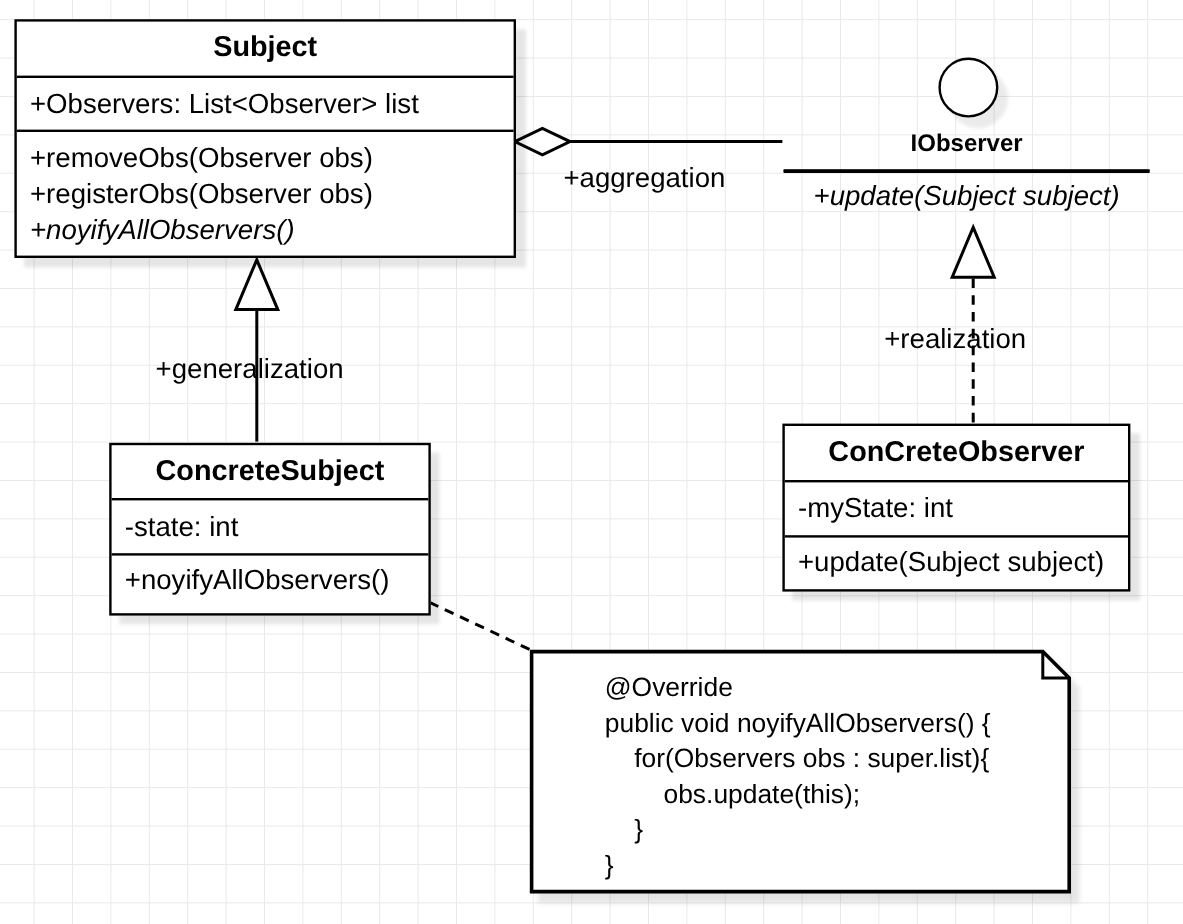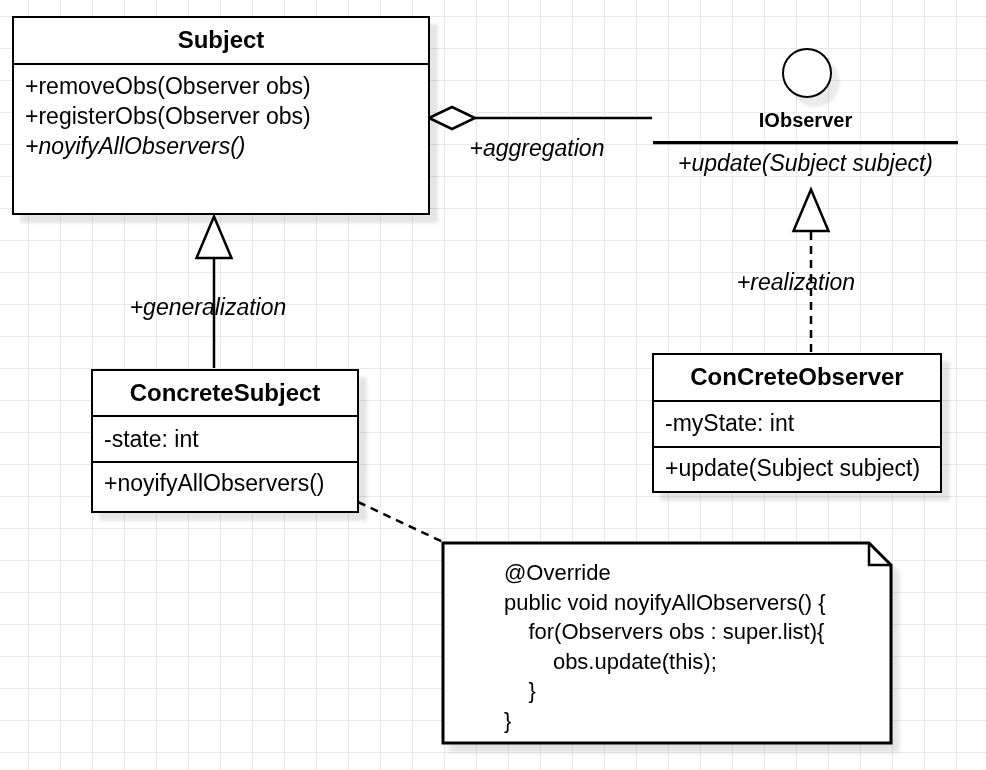--- a/index.html
+++ b/index.html
@@ -56,21 +56,21 @@
     display: flex; align-items: center; justify-content: center;
   }
   .lollipop-circle {
     position: absolute; left: 782px; top: 48px; width: 50px; height: 50px;
     border: 2.5px solid #000; border-radius: 50%; background: #fff;
     box-shadow: 8px 9px 3px rgba(0,0,0,0.08);
   }
 
   .edge-label {
     position: absolute; transform: translateX(-50%);
-    font-size: 23px; line-height: 28px; white-space: nowrap; font-style: italic;
+    font-size: 23px; line-height: 28px; white-space: nowrap;
   }
 
   .note-text {
     position: absolute; left: 464px; top: 558px; width: 448px;
     font-size: 22px; line-height: 29.5px; padding-left: 40px;
   }
   .note-text div { white-space: pre; }
 </style>
 </head>
 <body>
@@ -101,20 +101,21 @@
     <line class="stroke" x1="653" y1="143" x2="958" y2="143"></line>
 
     <g class="shadowed">
       <path class="note-border" d="M443,543 L869,543 L891,565 L891,743 L443,743 Z"></path>
       <polyline class="stroke" points="869,543 869,565 891,565"></polyline>
     </g>
   </svg>
 
   <div class="uml-class" style="left:12px; top:16px; width:418px; height:199px;">
     <div class="uml-title" style="height:46.5px">Subject</div>
+    <div class="uml-row" style="height:45px">+Observers: List&lt;Observer&gt; list</div>
     <div class="uml-methods">
       <div>+removeObs(Observer obs)</div>
       <div>+registerObs(Observer obs)</div>
       <div class="italic">+noyifyAllObservers()</div>
     </div>
   </div>
 
   <div class="lollipop-circle"></div>
   <div class="iface">
     <div class="iface-title">IObserver</div>

